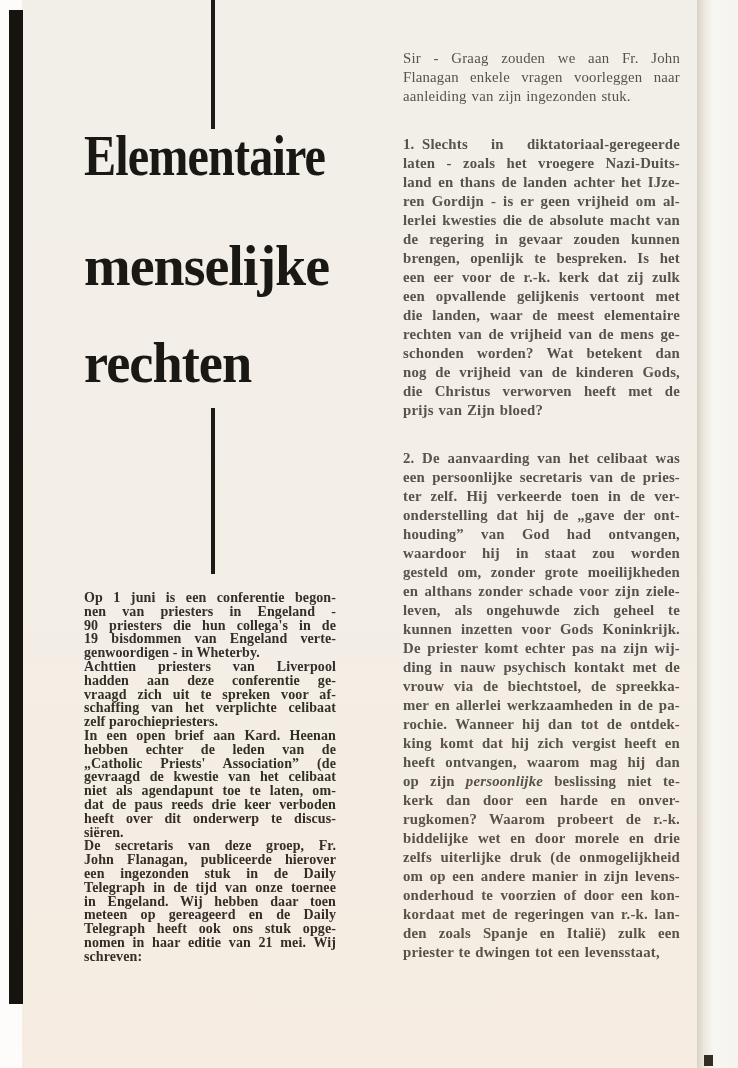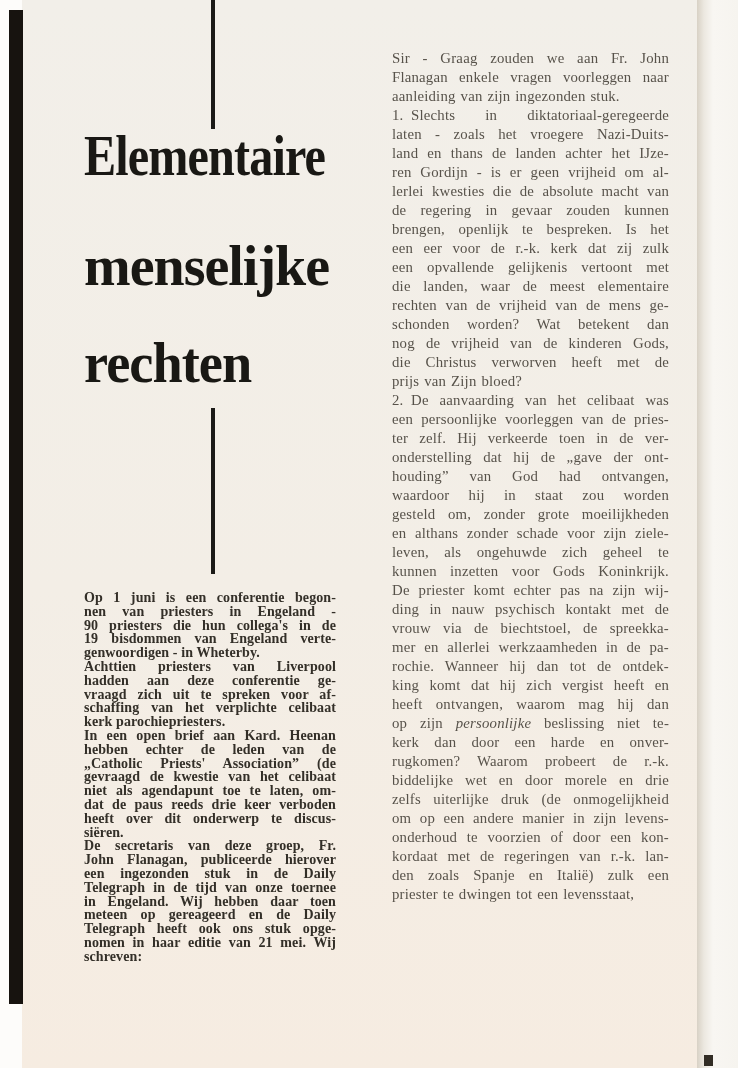--- a/index.html
+++ b/index.html
@@ -32,25 +32,25 @@
   .h0{top:126px;transform:scaleX(0.86);}
   .h1{top:236px;transform:scaleX(1.0);}
   .h2{top:333px;transform:scaleX(0.97);}
 
   .intro{
     position:absolute;left:84px;top:591px;width:252px;
     font-size:14px;line-height:13.8px;font-weight:bold;color:#332f28;
     letter-spacing:0.1px;
   }
   .letter{
-    position:absolute;left:392px;top:49px;width:277px;
+    position:absolute;left:403px;top:49px;width:277px;
     font-size:14.8px;line-height:19px;color:#57524a;
     letter-spacing:0.2px;word-spacing:1px;
   }
-  .letter .para + .para{}
+  .letter .para + .para{margin-top:29px;font-weight:bold;}
 
   .tline{text-align:justify;text-align-last:justify;}
   .tline.lastline{text-align-last:left;}
   .tline i{font-style:italic;}
 </style>
 </head>
 <body>
 
 <div class="stage">
   <div class="left-margin"></div>
@@ -74,21 +74,21 @@
         <div class="tline"><span>nen van priesters in Engeland -</span></div>
         <div class="tline"><span>90 priesters die hun collega's in de</span></div>
         <div class="tline"><span>19 bisdommen van Engeland verte-</span></div>
         <div class="tline lastline"><span>genwoordigen - in Wheterby.</span></div>
       </div>
       <div class="para">
         <div class="tline"><span>Achttien priesters van Liverpool</span></div>
         <div class="tline"><span>hadden aan deze conferentie ge-</span></div>
         <div class="tline"><span>vraagd zich uit te spreken voor af-</span></div>
         <div class="tline"><span>schaffing van het verplichte celibaat</span></div>
-        <div class="tline lastline"><span>kerk parochiepriesters.</span></div>
+        <div class="tline lastline"><span>zelf parochiepriesters.</span></div>
       </div>
       <div class="para">
         <div class="tline"><span>In een open brief aan Kard. Heenan</span></div>
         <div class="tline"><span>hebben echter de leden van de</span></div>
         <div class="tline"><span>„Catholic Priests' Association” (de</span></div>
         <div class="tline"><span>gevraagd de kwestie van het celibaat</span></div>
         <div class="tline"><span>niet als agendapunt toe te laten, om-</span></div>
         <div class="tline"><span>dat de paus reeds drie keer verboden</span></div>
         <div class="tline"><span>heeft over dit onderwerp te discus-</span></div>
         <div class="tline lastline"><span>siëren.</span></div>
@@ -124,21 +124,21 @@
         <div class="tline"><span>een opvallende gelijkenis vertoont met</span></div>
         <div class="tline"><span>die landen, waar de meest elementaire</span></div>
         <div class="tline"><span>rechten van de vrijheid van de mens ge-</span></div>
         <div class="tline"><span>schonden worden? Wat betekent dan</span></div>
         <div class="tline"><span>nog de vrijheid van de kinderen Gods,</span></div>
         <div class="tline"><span>die Christus verworven heeft met de</span></div>
         <div class="tline lastline"><span>prijs van Zijn bloed?</span></div>
       </div>
       <div class="para">
         <div class="tline"><span>2. De aanvaarding van het celibaat was</span></div>
-        <div class="tline"><span>een persoonlijke voorleggen van de pries-</span></div>
+        <div class="tline"><span>een persoonlijke secretaris van de pries-</span></div>
         <div class="tline"><span>ter zelf. Hij verkeerde toen in de ver-</span></div>
         <div class="tline"><span>onderstelling dat hij de „gave der ont-</span></div>
         <div class="tline"><span>houding” van God had ontvangen,</span></div>
         <div class="tline"><span>waardoor hij in staat zou worden</span></div>
         <div class="tline"><span>gesteld om, zonder grote moeilijkheden</span></div>
         <div class="tline"><span>en althans zonder schade voor zijn ziele-</span></div>
         <div class="tline"><span>leven, als ongehuwde zich geheel te</span></div>
         <div class="tline"><span>kunnen inzetten voor Gods Koninkrijk.</span></div>
         <div class="tline"><span>De priester komt echter pas na zijn wij-</span></div>
         <div class="tline"><span>ding in nauw psychisch kontakt met de</span></div>

